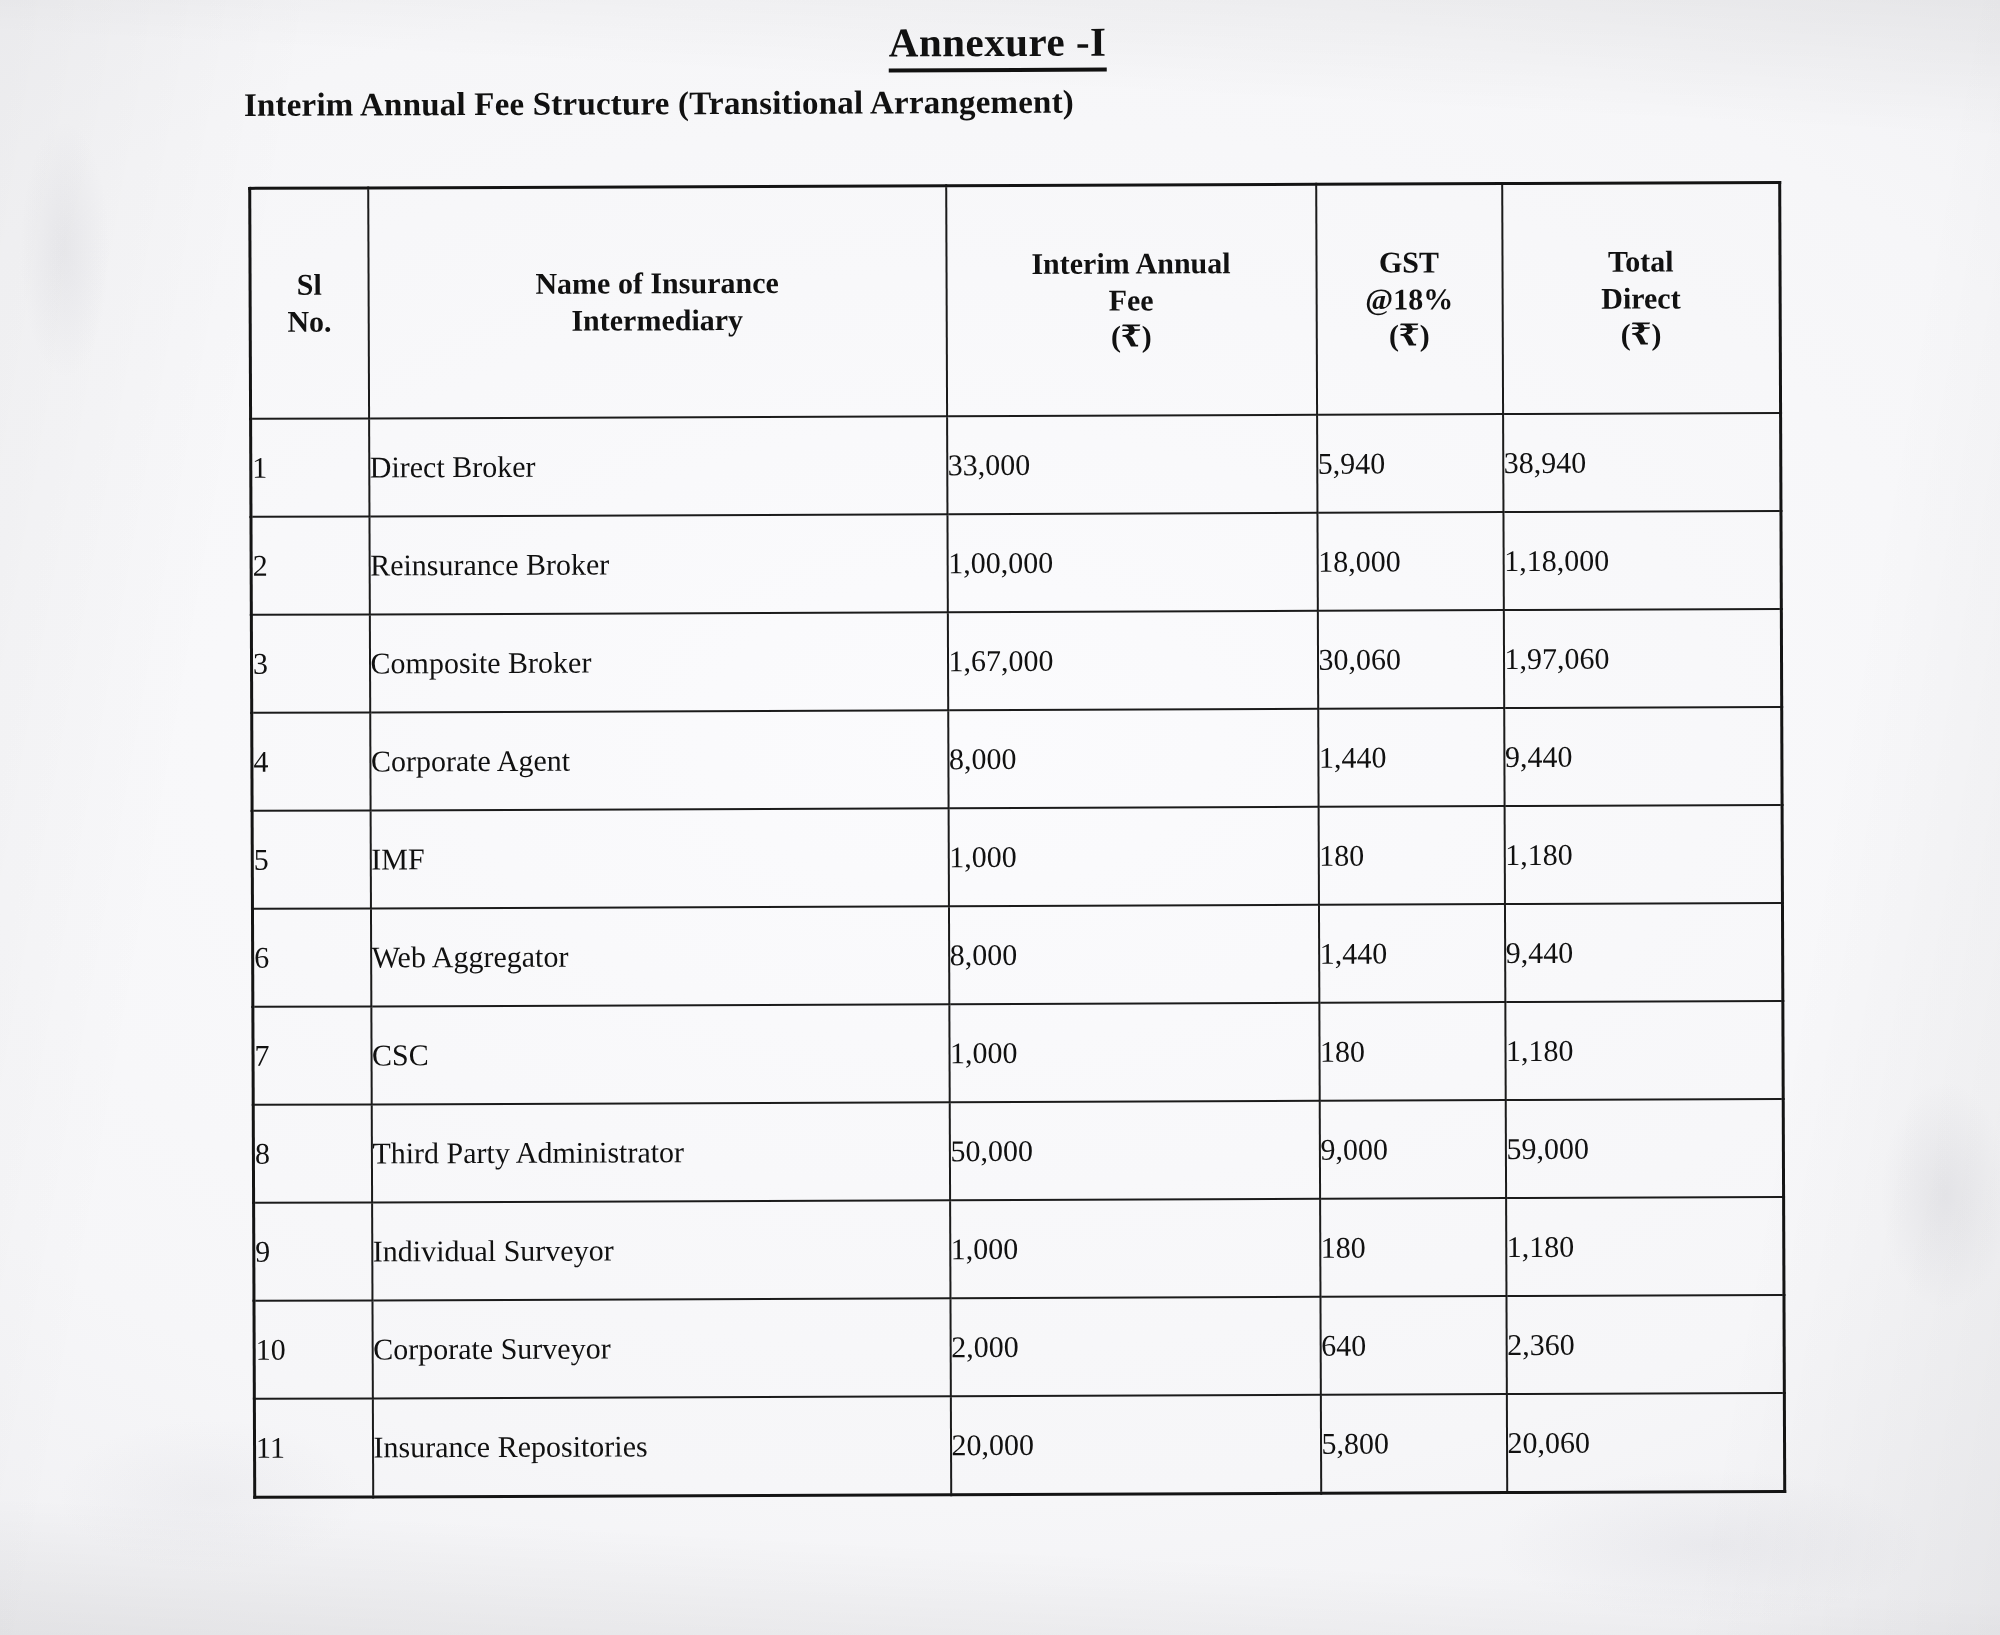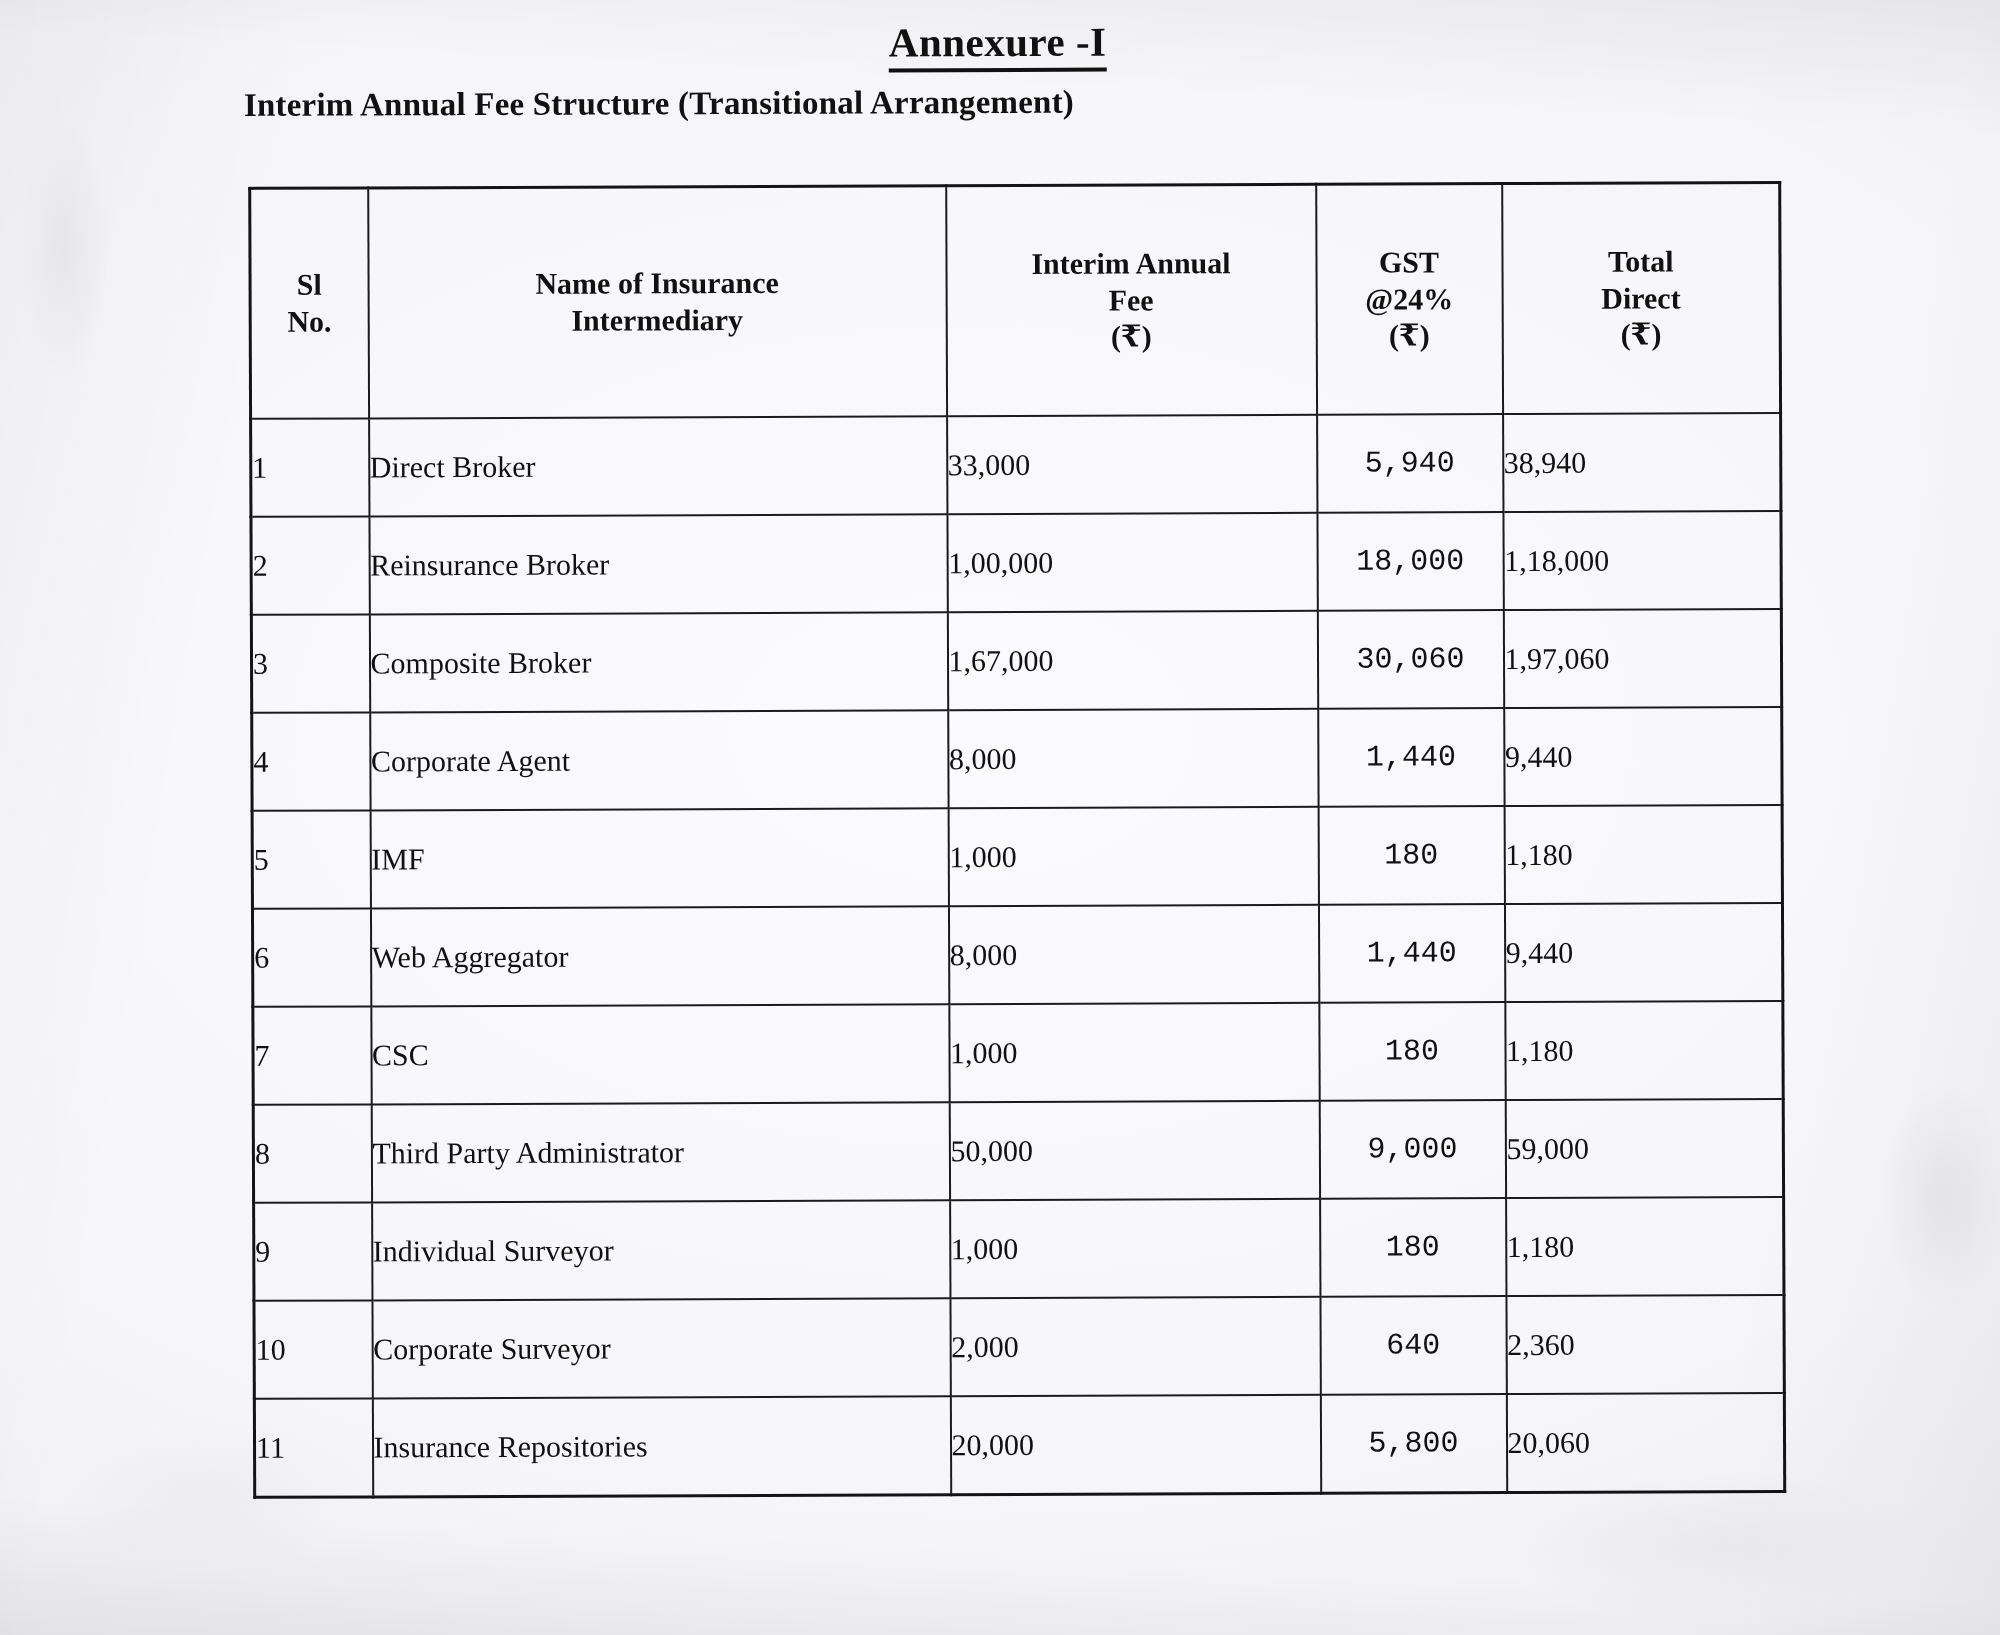--- a/index.html
+++ b/index.html
@@ -110,21 +110,21 @@
   tbody td {
     height: 96px;
     vertical-align: middle;
     font-size: 30px;
     font-weight: normal;
     line-height: 1.2;
   }
   td.c-sl   { text-align: left; padding-left: 18px; }
   td.c-name { text-align: left; padding-left: 18px; }
   td.c-fee  { text-align: left; padding-left: 18px; }
-  td.c-gst  { text-align: center; padding-left: 14px; font-family: Liberation Mono, monospace; }
+  td.c-gst  { text-align: left; padding-left: 14px; }
   td.c-tot  { text-align: left; padding-left: 16px; }
 
   col.w-sl   { width: 118px; }
   col.w-name { width: 578px; }
   col.w-fee  { width: 370px; }
   col.w-gst  { width: 186px; }
   col.w-tot  { width: 278px; }
 </style>
 </head>
 <body>
@@ -163,21 +163,21 @@
             <span class="hdr-line">Name of Insurance</span>
             <span class="hdr-line">Intermediary</span>
           </th>
           <th>
             <span class="hdr-line">Interim Annual</span>
             <span class="hdr-line">Fee</span>
             <span class="hdr-line">(₹)</span>
           </th>
           <th>
             <span class="hdr-line">GST</span>
-            <span class="hdr-line">@24%</span>
+            <span class="hdr-line">@18%</span>
             <span class="hdr-line">(₹)</span>
           </th>
           <th>
             <span class="hdr-line">Total</span>
             <span class="hdr-line">Direct</span>
             <span class="hdr-line">(₹)</span>
           </th>
         </tr>
       </thead>
       <tbody id="fee-table-body">

